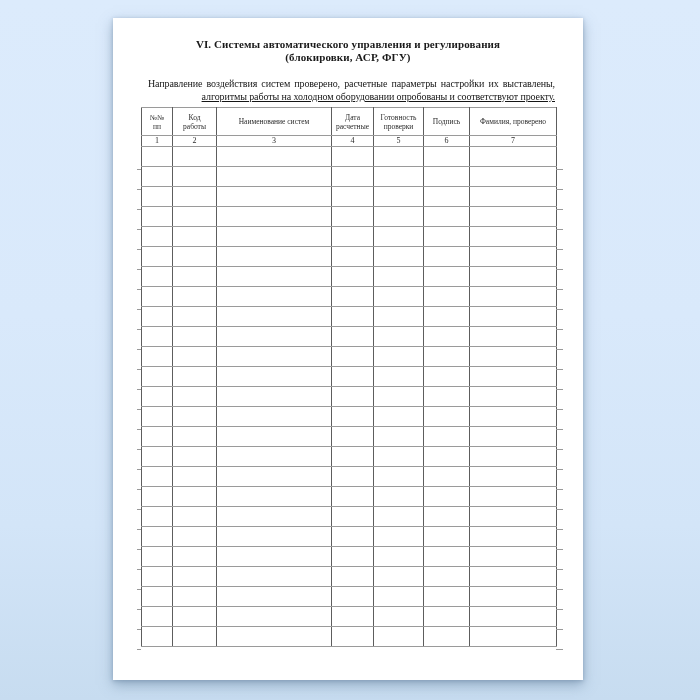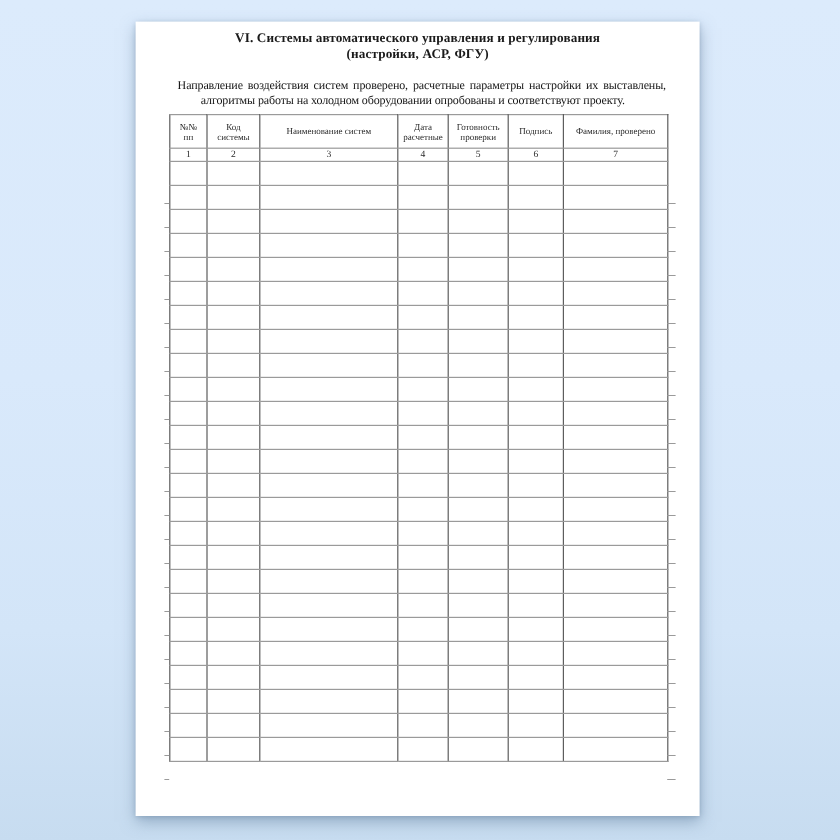--- a/index.html
+++ b/index.html
@@ -21,42 +21,43 @@
     position: absolute;
     left: 113px;
     top: 18px;
     width: 470px;
     height: 662px;
     background: #ffffff;
     box-shadow: 0 5px 12px rgba(92, 122, 152, 0.50),
                 0 1px 4px rgba(92, 118, 148, 0.40);
   }
   .section-title {
-    padding-top: 8px;
+    padding-top: 20px;
     text-align: center;
     font-weight: bold;
     font-size: 11px;
     line-height: 13px;
     color: #1a1a1a;
     letter-spacing: 0.1px;
   }
   .intro {
     margin: 13px 28px 0 20px;
     font-size: 10px;
     line-height: 13px;
     color: #161616;
     letter-spacing: -0.1px;
   }
   .intro-line-1 {
     text-indent: 15px;
     text-align: justify;
     text-align-last: justify;
   }
   .intro-line-2 {
-    text-align: center;
+    text-align: right;
+    text-decoration: underline;
   }
   table.form-table {
     margin: 4px 0 0 28px;
     border-collapse: collapse;
     table-layout: fixed;
     width: 415px;
   }
   table.form-table th,
   table.form-table td {
     border-top: 1px solid #9a9a9a;
@@ -103,21 +104,21 @@
 </style>
 </head>
 <body>
 
 <div class="backdrop"></div>
 
 <div class="page">
 
   <div class="section-title">
     <div>VI. Системы автоматического управления и регулирования</div>
-    <div>(настройки, АСР, ФГУ)</div>
+    <div>(блокировки, АСР, ФГУ)</div>
   </div>
 
   <div class="intro">
     <div class="intro-line-1">Направление воздействия систем проверено, расчетные параметры настройки их выставлены,</div>
     <div class="intro-line-2">алгоритмы работы на холодном оборудовании опробованы и соответствуют проекту.</div>
   </div>
 
   <table class="form-table">
     <colgroup>
       <col style="width:31px">
@@ -126,21 +127,21 @@
       <col style="width:42px">
       <col style="width:50px">
       <col style="width:46px">
       <col style="width:87px">
     </colgroup>
     <thead>
       <tr class="head-row">
         <th>№№
 пп</th>
         <th>Код
-системы</th>
+работы</th>
         <th>Наименование систем</th>
         <th>Дата
 расчетные</th>
         <th>Готовность
 проверки</th>
         <th>Подпись</th>
         <th>Фамилия, проверено</th>
       </tr>
       <tr class="num-row">
         <td>1</td>

